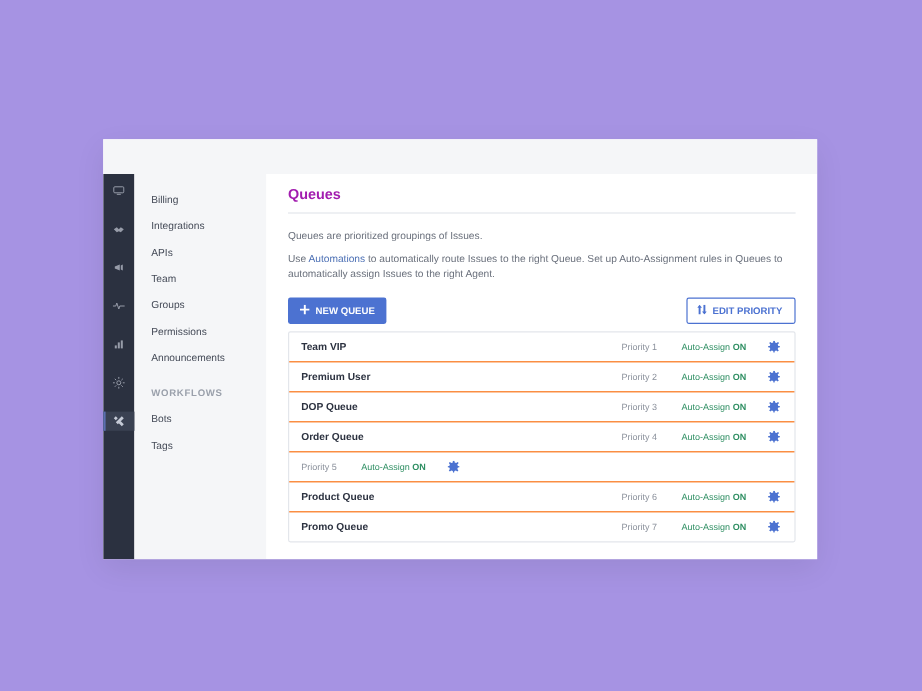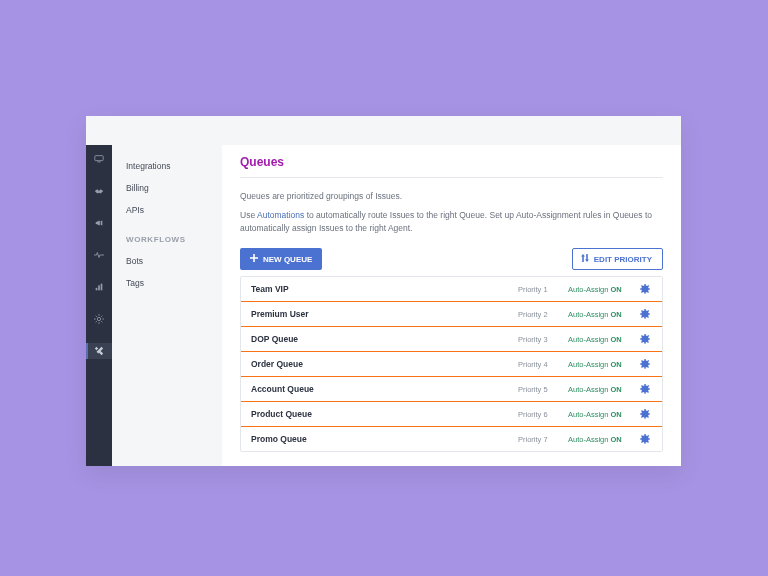--- a/index.html
+++ b/index.html
@@ -121,23 +121,29 @@
         </div>
         <div class="rail-item active">
           <svg viewBox="0 0 12 12">
             <path d="M3 1l2 2-2 2-2-2zM7 5l4 4-2 2-4-4zM9 1l2 2-6 6-2-2z"></path>
           </svg>
         </div>
       </div>
 
     <div class="side">
       <div id="side-top">
+          <div class="link">Billing</div>
           <div class="link">Integrations</div>
-          <div class="link">Billing</div>
           <div class="link">APIs</div>
+        </div>
+      <div id="side-org">
+          <div class="link">Team</div>
+          <div class="link">Groups</div>
+          <div class="link">Permissions</div>
+          <div class="link">Announcements</div>
         </div>
       <div class="heading">WORKFLOWS</div>
       <div id="side-wf">
           <div class="link">Bots</div>
           <div class="link">Tags</div>
         </div>
     </div>
 
     <div class="main">
       <div class="page-title">Queues</div>
@@ -201,21 +207,20 @@
             <span class="prio">Priority 4</span>
             <span class="auto">Auto-Assign <b>ON</b></span>
             <span class="gear">
               <svg viewBox="0 0 12 12">
                 <path d="M6 3a3 3 0 100 6 3 3 0 000-6zm0 1.6A1.4 1.4 0 116 7.4 1.4 1.4 0 016 4.6z"></path>
                 <path d="M5.2 0h1.6l.3 1.7 1.5.6L10 1.2l1.1 1.1L9.7 3.7l.6 1.5L12 5.5v1l-1.7.3-.6 1.5 1.1 1.4L9.7 10.8l-1.4-1.1-1.5.6L6.5 12H5.5l-.3-1.7-1.5-.6L2.3 10.8 1.2 9.7l1.1-1.4-.6-1.5L0 6.5v-1l1.7-.3.6-1.5L1.2 2.3 2.3 1.2l1.4 1.1 1.5-.6z" fill="#4c72d1"></path>
               </svg>
             </span>
           </div>
           <div class="row">
-            <span class="name">Account Queue</span>
             <span class="prio">Priority 5</span>
             <span class="auto">Auto-Assign <b>ON</b></span>
             <span class="gear">
               <svg viewBox="0 0 12 12">
                 <path d="M6 3a3 3 0 100 6 3 3 0 000-6zm0 1.6A1.4 1.4 0 116 7.4 1.4 1.4 0 016 4.6z"></path>
                 <path d="M5.2 0h1.6l.3 1.7 1.5.6L10 1.2l1.1 1.1L9.7 3.7l.6 1.5L12 5.5v1l-1.7.3-.6 1.5 1.1 1.4L9.7 10.8l-1.4-1.1-1.5.6L6.5 12H5.5l-.3-1.7-1.5-.6L2.3 10.8 1.2 9.7l1.1-1.4-.6-1.5L0 6.5v-1l1.7-.3.6-1.5L1.2 2.3 2.3 1.2l1.4 1.1 1.5-.6z" fill="#4c72d1"></path>
               </svg>
             </span>
           </div>
           <div class="row">

